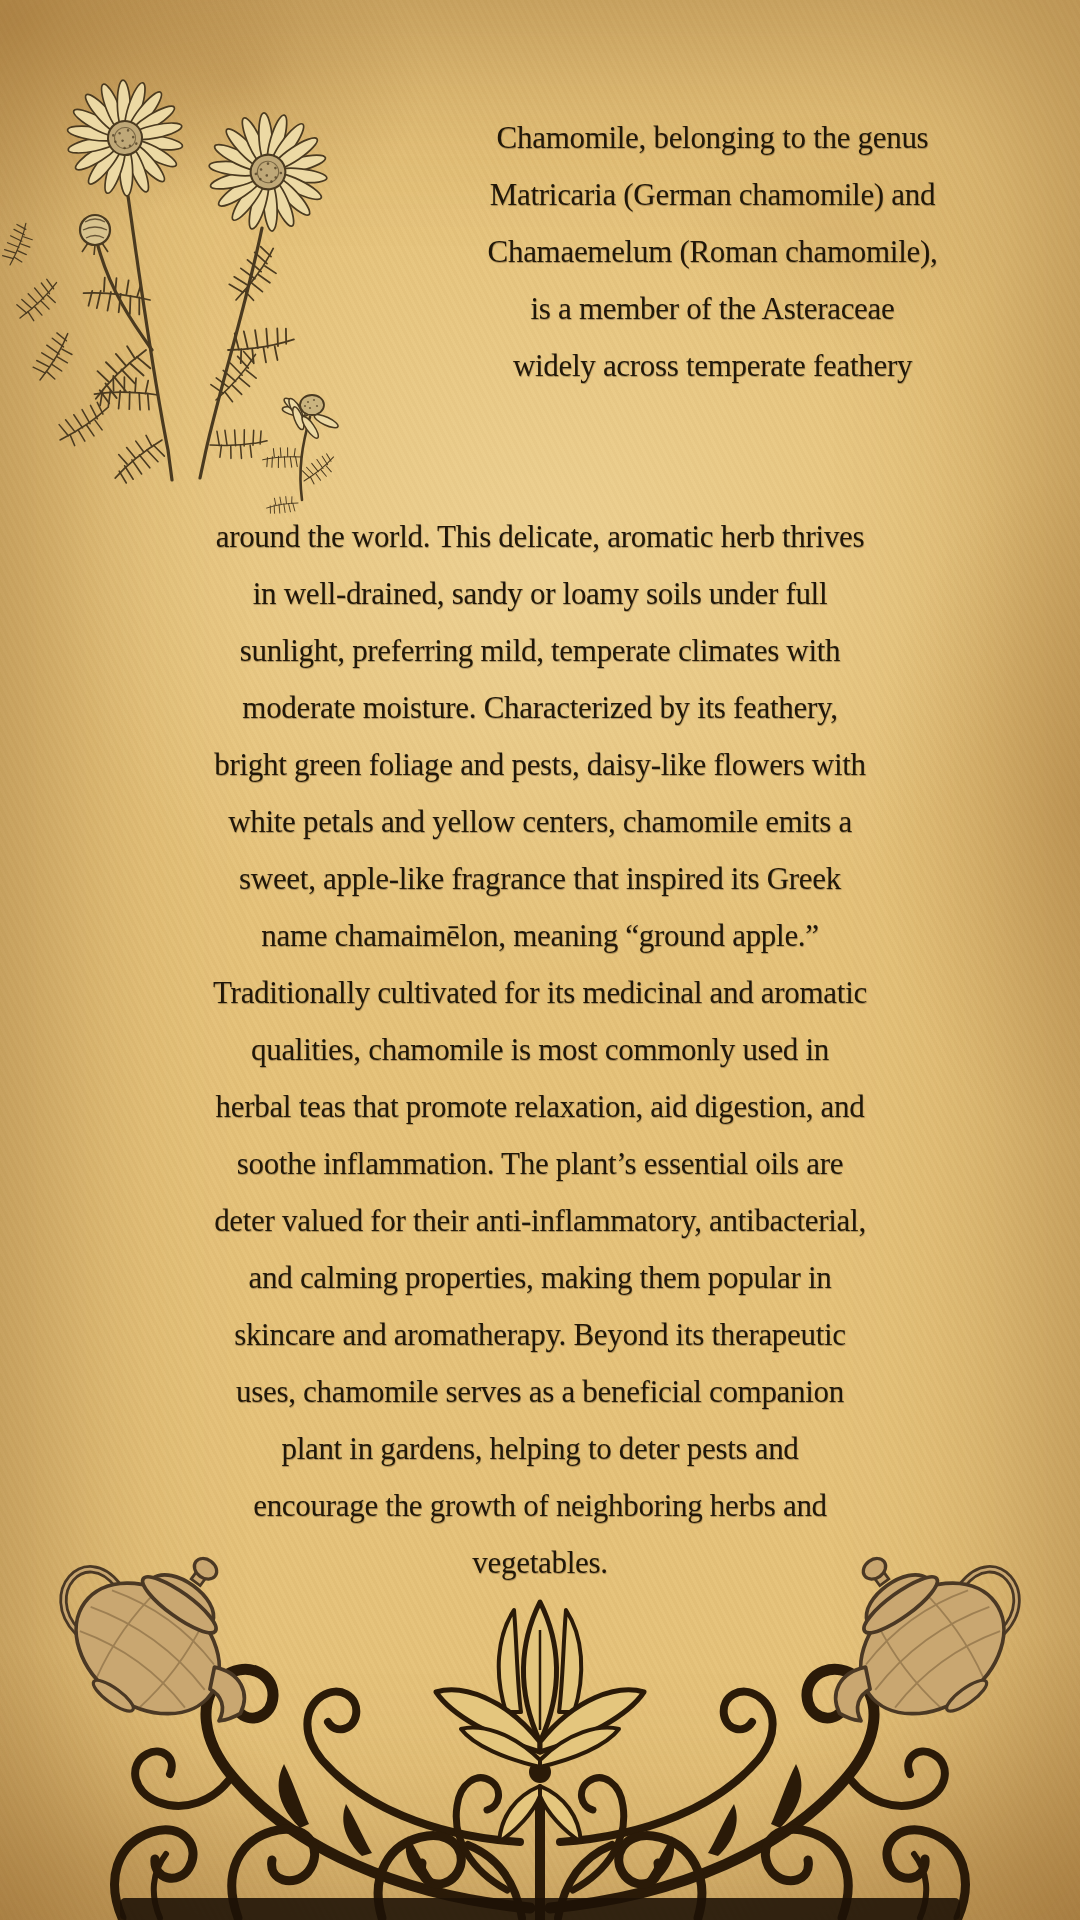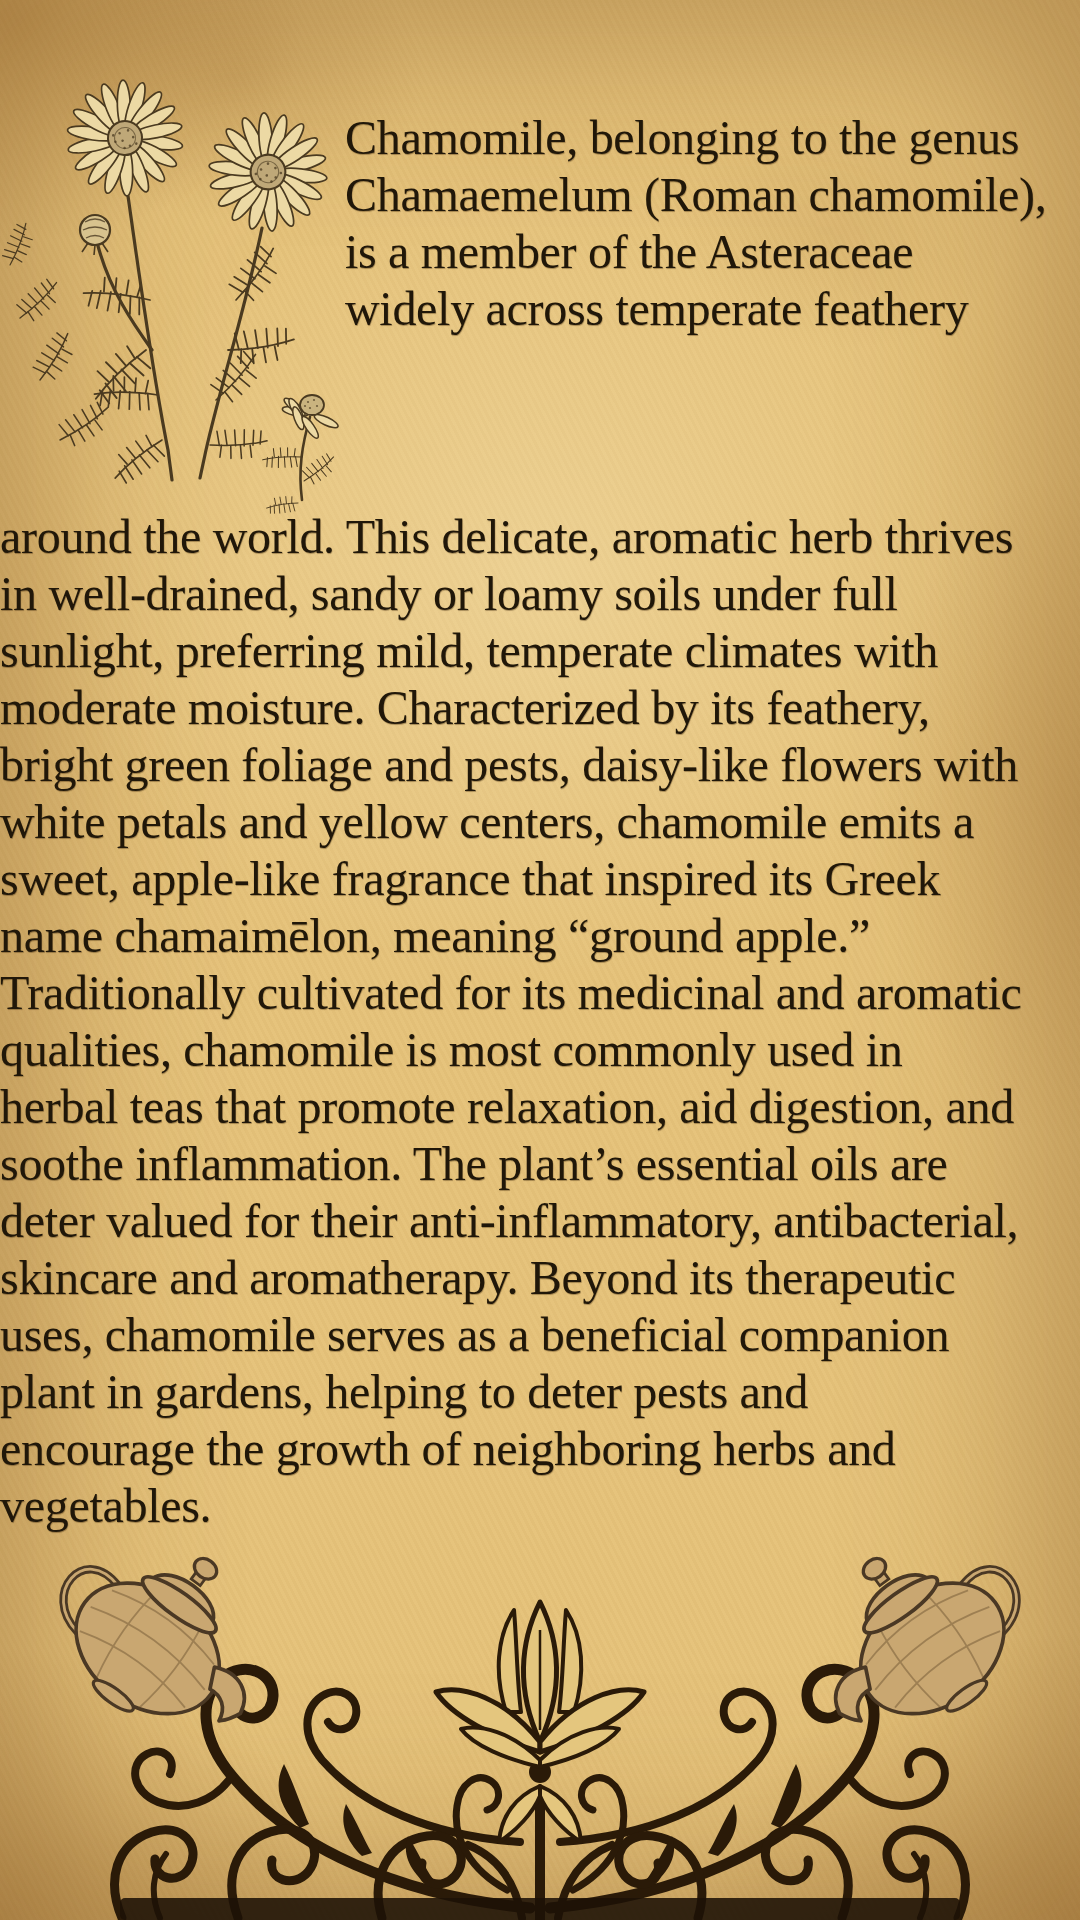--- a/index.html
+++ b/index.html
@@ -20,22 +20,22 @@
       radial-gradient(ellipse 220px 160px at 78% 12%, rgba(150,104,46,0.12), transparent 75%),
       repeating-linear-gradient(63deg, rgba(120,80,30,0.028) 0 3px, rgba(255,240,200,0.028) 3px 6px);
     box-shadow: inset 0 0 190px 36px rgba(118,74,24,0.42);
     font-family:"Liberation Serif", serif;
   }
   .textline-wrap{position:absolute;left:0;right:0;}
   .intro-block{top:109px;left:345px;right:0;}
   .body-block{top:508px;left:0;right:0;}
   .line{
     white-space:nowrap;
-    text-align:left;
-    font-size:48px;
+    text-align:center;
+    font-size:31px;
     line-height:57px;
     letter-spacing:-0.3px;
     color:#201709;
     text-shadow:0.5px 0.8px 0.7px rgba(62,40,10,0.38);
   }
   .deco{position:absolute;}
   .flower-main{left:0px;top:50px;width:360px;height:460px;}
   .flower-sprig{left:250px;top:385px;width:110px;height:130px;}
   .flourish{left:0px;top:1590px;width:1080px;height:330px;}
   .teapot{width:232px;height:195px;}
@@ -166,38 +166,40 @@
       <circle cx="60" cy="23" r="1.1"></circle>
         <circle cx="55" cy="21" r="1.1"></circle>
     </g>
     <use href="#frond" transform="translate(52,72) rotate(-160) scale(0.62)"></use>
     <use href="#frond" transform="translate(54,96) rotate(-15) scale(0.6)"></use>
     <use href="#frond" transform="translate(48,118) rotate(-165) scale(0.5)"></use>
   </svg>
 
   <div class="textline-wrap intro-block">
       <div class="line">Chamomile, belonging to the genus</div>
+      <div class="line">Matricaria (German chamomile) and</div>
       <div class="line">Chamaemelum (Roman chamomile),</div>
       <div class="line">is a member of the Asteraceae</div>
       <div class="line">widely across temperate feathery</div>
     </div>
   <div class="textline-wrap body-block">
       <div class="line">around the world. This delicate, aromatic herb thrives</div>
       <div class="line">in well-drained, sandy or loamy soils under full</div>
       <div class="line">sunlight, preferring mild, temperate climates with</div>
       <div class="line">moderate moisture. Characterized by its feathery,</div>
       <div class="line">bright green foliage and pests, daisy-like flowers with</div>
       <div class="line">white petals and yellow centers, chamomile emits a</div>
       <div class="line">sweet, apple-like fragrance that inspired its Greek</div>
       <div class="line">name chamaimēlon, meaning “ground apple.”</div>
       <div class="line">Traditionally cultivated for its medicinal and aromatic</div>
       <div class="line">qualities, chamomile is most commonly used in</div>
       <div class="line">herbal teas that promote relaxation, aid digestion, and</div>
       <div class="line">soothe inflammation. The plant’s essential oils are</div>
       <div class="line">deter valued for their anti-inflammatory, antibacterial,</div>
+      <div class="line">and calming properties, making them popular in</div>
       <div class="line">skincare and aromatherapy. Beyond its therapeutic</div>
       <div class="line">uses, chamomile serves as a beneficial companion</div>
       <div class="line">plant in gardens, helping to deter pests and</div>
       <div class="line">encourage the growth of neighboring herbs and</div>
       <div class="line">vegetables.</div>
     </div>
 
   <svg class="deco flourish" viewBox="0 0 1080 330" preserveAspectRatio="none">
     <g id="lhalf" fill="none" stroke="#2a1a08" stroke-linecap="round">
       <path stroke-width="11" d="M530,318 C400,306 292,258 232,186 C202,150 197,110 222,88 C244,70 274,82 273,106 C272,127 250,135 238,121"></path>

